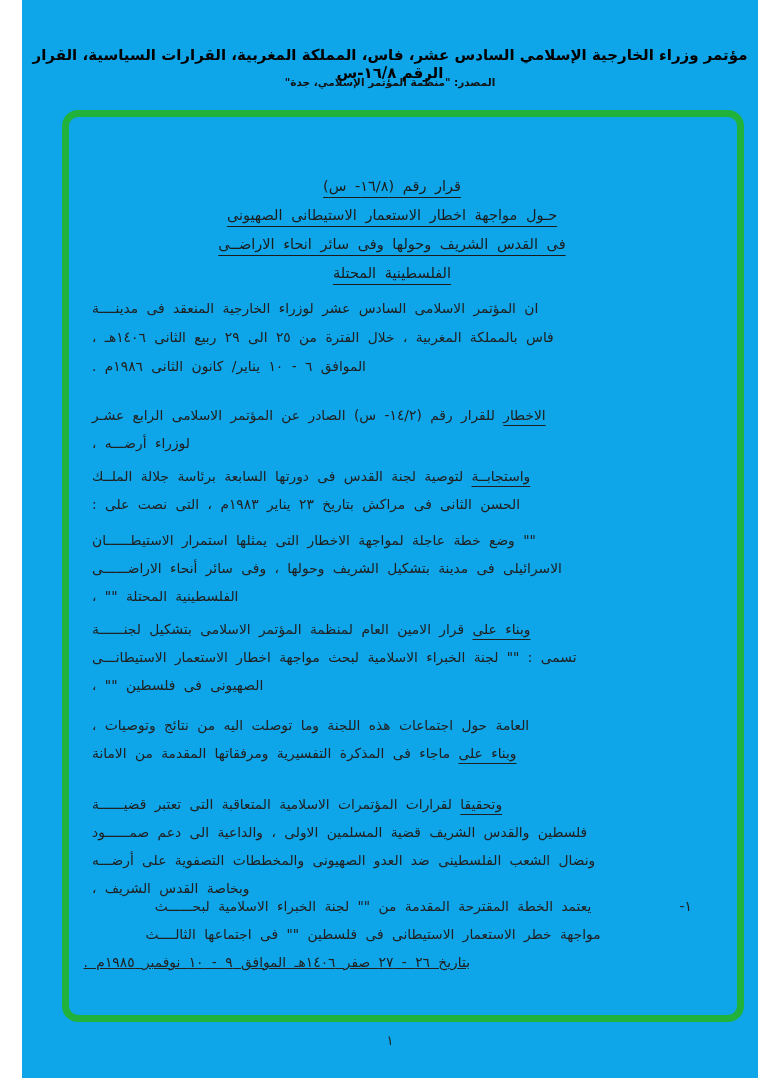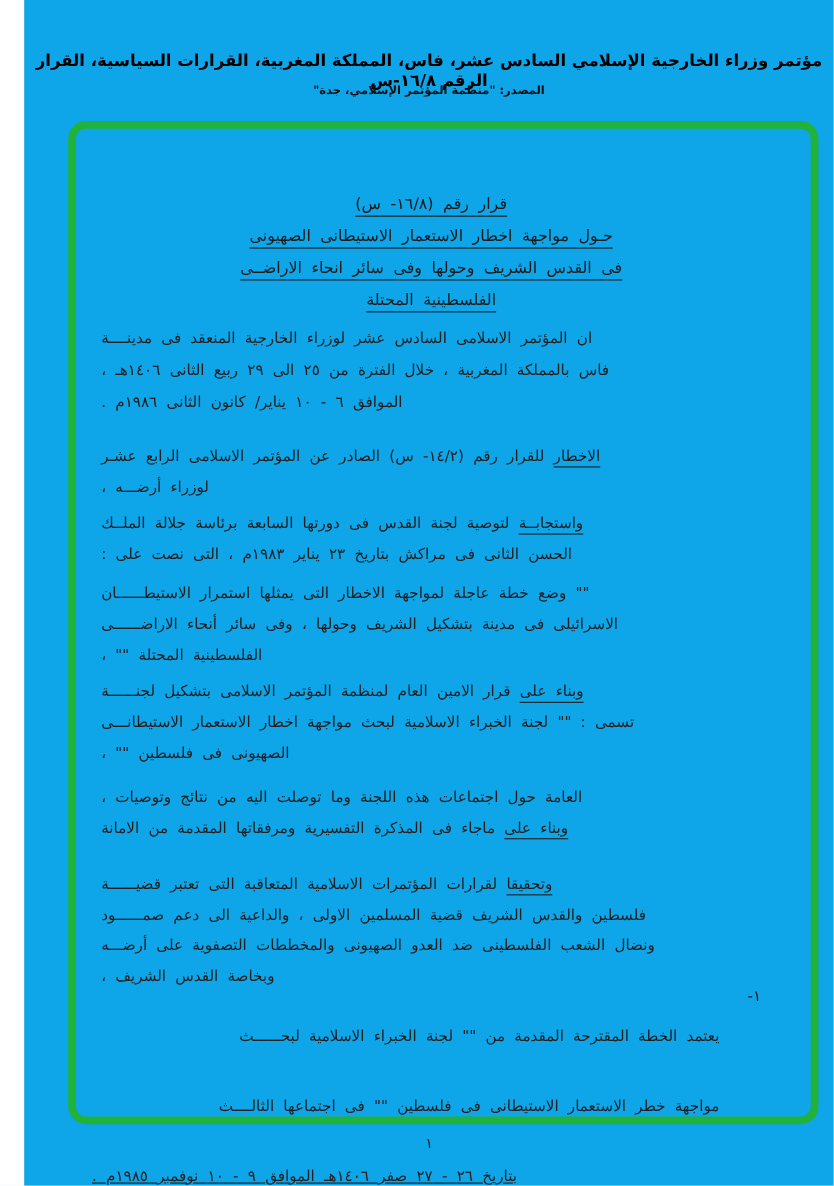--- a/index.html
+++ b/index.html
@@ -64,21 +64,21 @@
     text-decoration-thickness:1px;
   }
   .lh29 .ln{line-height:29px;}
   .lh28 .ln{line-height:28px;}
   .indent-first{padding-right:34px;}
   .indent-cont{padding-right:82px;}
   .indent-close{padding-right:160px;}
   .indent-close2{padding-right:188px;}
   
   .item{position:absolute;left:70px;right:66px;font-size:13.8px;word-spacing:4px;color:#202020;}
-  .item .ln{text-align:right;white-space:nowrap;line-height:28px;margin-top:36px;}
+  .item .ln{text-align:center;white-space:nowrap;line-height:28px;}
   .item .num{
     position:absolute;right:0;top:0;line-height:28px;
   }
   .item .it-text{padding-right:38px;}
   .item .it-close{padding-right:222px;text-decoration:underline;}
   
   .pagenum{
     position:absolute;top:1033px;left:0;right:0;
     text-align:center;font-size:13px;color:#222;
   }

